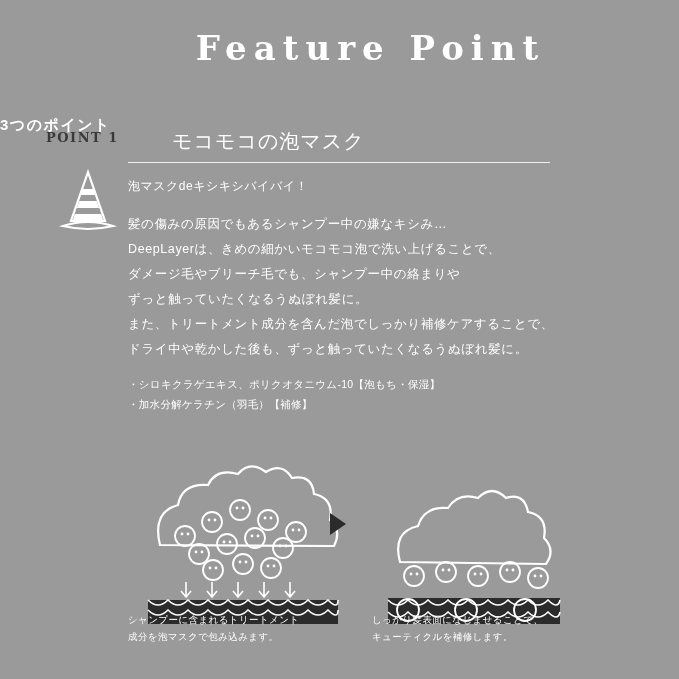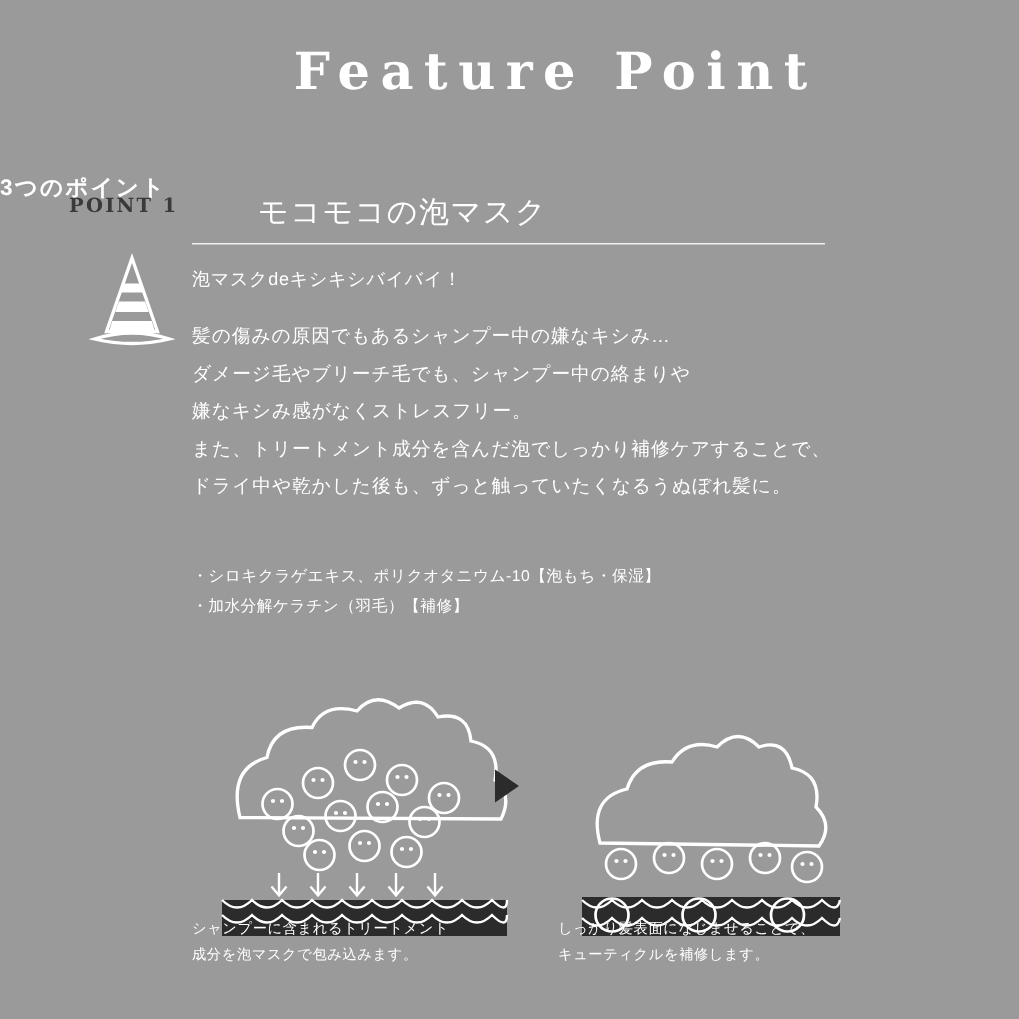--- a/index.html
+++ b/index.html
@@ -167,22 +167,23 @@
     <path d="M23.3 33 L40.7 33 L43.2 40 L20.8 40 Z" fill="#ffffff"></path>
     <path d="M18.8 46 L45.2 46 L47.0 52 L17.0 52 Z" fill="#ffffff"></path>
   </svg>
 
   <div class="heading">モコモコの泡マスク</div>
   <div class="heading-rule"></div>
   <div class="lead">泡マスクdeキシキシバイバイ！</div>
 
   <div class="body-copy">
     <div>髪の傷みの原因でもあるシャンプー中の嫌なキシみ…</div>
+    <div>DeepLayerは、きめの細かいモコモコ泡で洗い上げることで、</div>
     <div>ダメージ毛やブリーチ毛でも、シャンプー中の絡まりや</div>
-    <div>嫌なキシみ感がなくストレスフリー。</div>
+    <div>ずっと触っていたくなるうぬぼれ髪に。</div>
     <div>また、トリートメント成分を含んだ泡でしっかり補修ケアすることで、</div>
     <div>ドライ中や乾かした後も、ずっと触っていたくなるうぬぼれ髪に。</div>
   </div>
 
   <div class="ingredients">
     <div>・シロキクラゲエキス、ポリクオタニウム-10【泡もち・保湿】</div>
     <div>・加水分解ケラチン（羽毛）【補修】</div>
   </div>
 
   <svg class="illus" viewBox="0 0 679 190">

